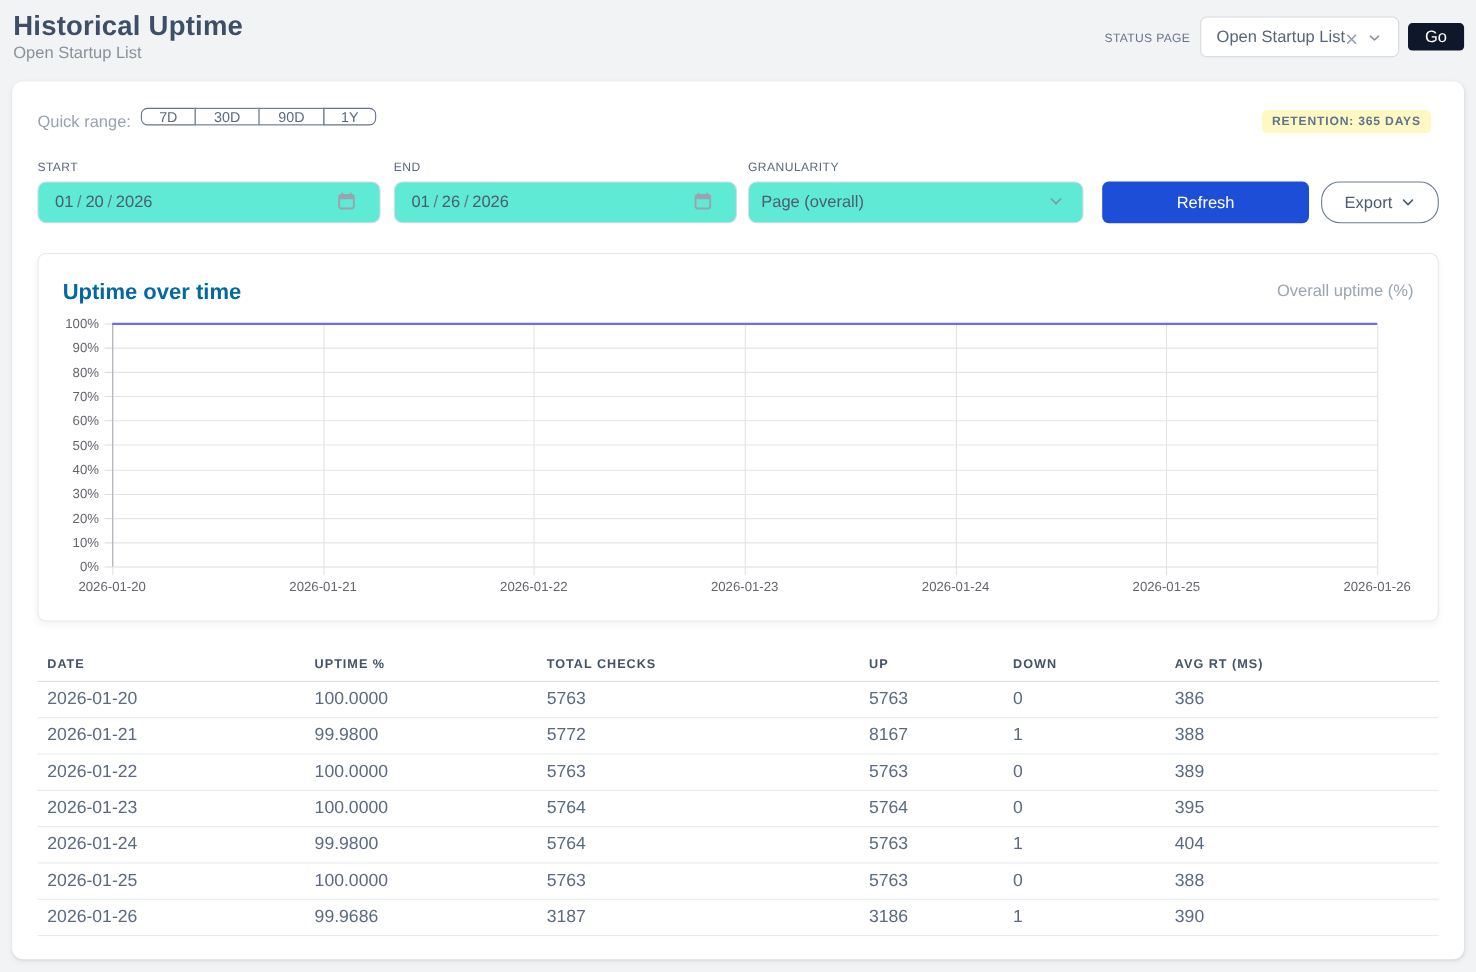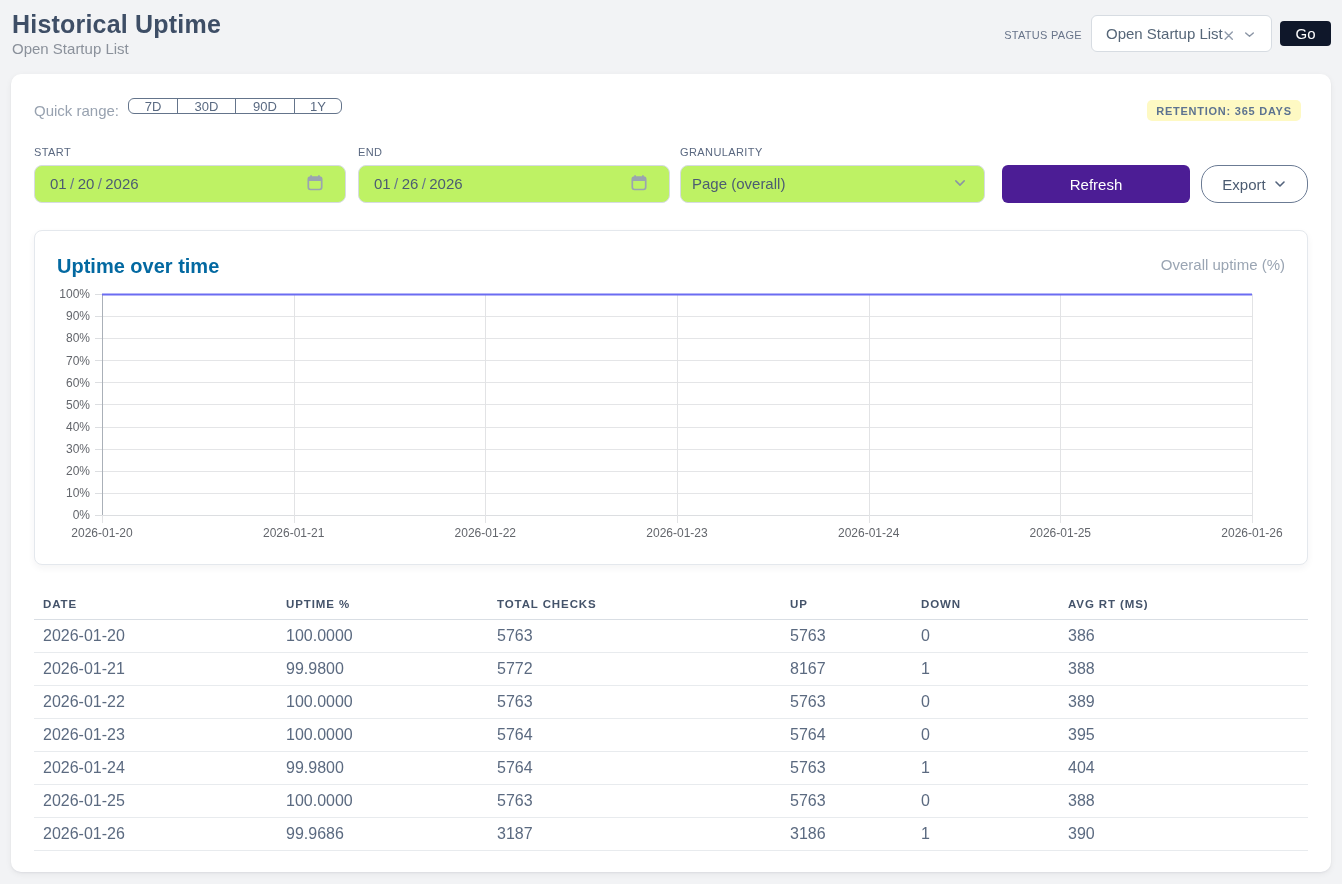--- a/index.html
+++ b/index.html
@@ -29,27 +29,27 @@
   .qr-label { left:34px; top:102px; font-size:15px; color:#98a2b0; }
   .seg { left:128px; top:98px; height:16px; display:flex; }
   .seg span { display:flex; align-items:center; justify-content:center; border:1px solid #64748b; background:#fff;
     font-size:13px; color:#5a6a82; margin-left:-1px; }
   .seg span:first-child { border-radius:6px 0 0 6px; margin-left:0; }
   .seg span:last-child { border-radius:0 6px 6px 0; }
   .badge { top:100px; left:1147px; width:154px; height:21px; background:#fef9c3; border-radius:5px; color:#5d7390;
     font-size:11px; font-weight:700; letter-spacing:0.75px; display:flex; align-items:center; justify-content:center; }
 
   .flabel { top:146px; font-size:11px; letter-spacing:0.4px; color:#5a6880; }
-  .inp { top:165px; height:38px; border:1px solid #d6dbe2; border-radius:8px; background:#bef264;
+  .inp { top:165px; height:38px; border:1px solid #d6dbe2; border-radius:8px; background:#5eead4;
     font-family:"Liberation Sans", sans-serif; font-size:15px; color:#4c5c72;
     display:flex; align-items:center; padding:0 0 2px 15px; }
   .inp .sl { margin:0 3.4px; color:#64748b; }
   .inp .cal { margin-left:auto; margin-right:22px; transform:translateY(-1px); }
   .inp .chev { margin-left:auto; margin-right:15px; }
-  .refresh { left:1002px; top:165px; width:188px; height:38px; background:#4c1d95; border-radius:6px; color:#fff;
+  .refresh { left:1002px; top:165px; width:188px; height:38px; background:#1d4ed8; border-radius:6px; color:#fff;
     font-size:15px; display:flex; align-items:center; justify-content:center; }
   .export { left:1201px; top:165px; width:107px; height:38px; background:#fff; border:1px solid #6b7b94; border-radius:17px;
     color:#4b5b71; font-size:15px; display:flex; align-items:center; justify-content:center; gap:7px; }
 
   
   .chart-card { left:34px; top:230px; width:1274px; height:335px; border:1px solid #e4e8ed; border-radius:8px; background:#fff; box-shadow:0 3px 7px rgba(35,45,65,0.05); }
   .chart-title { left:57px; top:255px; font-size:20px; font-weight:700; color:#0369a1; }
   .chart-legend { top:256px; right:57px; font-size:15px; color:#9aa5b3; }
 
   

